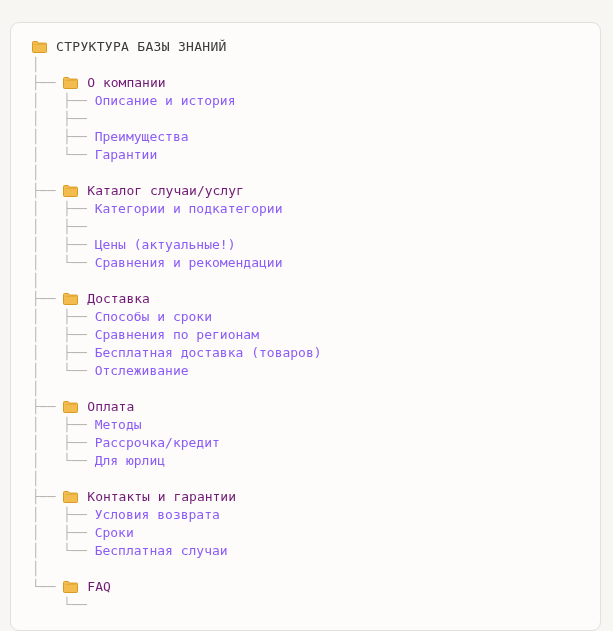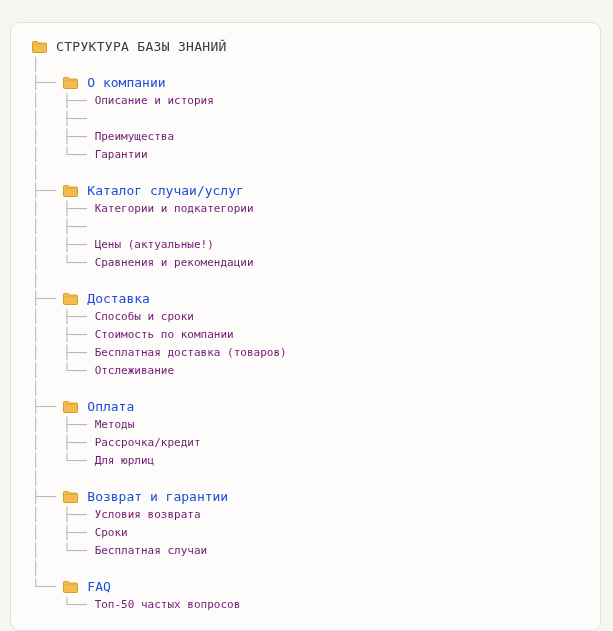--- a/index.html
+++ b/index.html
@@ -54,29 +54,29 @@
 
   
   .row-root .label {
     color: #3c3a37;
     font-size: 13px;
     letter-spacing: 0.3px;
   }
 
   
   .row-group .label {
-    color: #1d4ed8;
+    color: #701a75;
     font-size: 13px;
     text-align: center;
   }
 
   
   .row-leaf .label {
-    color: #701a75;
-    font-size: 11px;
+    color: #8b5cf6;
+    font-size: 13px;
   }
 
   
   .row-spacer {
     height: 18px;
   }
 
   .folder-icon {
     flex: 0 0 auto;
     width: 15px;
@@ -114,39 +114,39 @@
       <div class="row row-leaf"><span class="guide">│   ├── </span><span class="label">Категории и подкатегории</span></div>
       <div class="row row-leaf"><span class="guide">│   ├── </span></div>
       <div class="row row-leaf"><span class="guide">│   ├── </span><span class="label">Цены (актуальные!)</span></div>
       <div class="row row-leaf"><span class="guide">│   └── </span><span class="label">Сравнения и рекомендации</span></div>
       <div class="row row-spacer"><span class="guide">│</span></div>
       <div class="row row-group"><span class="guide">├── </span><span class="folder-icon"><svg width="15" height="12" viewBox="0 0 15 12">
             <path d="M0.5 1.5 A1 1 0 0 1 1.5 0.5 H5.2 L6.6 2.1 H13.5 A1 1 0 0 1 14.5 3.1 V10.5 A1 1 0 0 1 13.5 11.5 H1.5 A1 1 0 0 1 0.5 10.5 Z" fill="#f2bc4e" stroke="#d99b22" stroke-width="1"></path>
             <path d="M2.6 3.4 H13.0" stroke="#d99b22" stroke-width="0.9" opacity="0.55"></path>
           </svg></span><span class="label">Доставка</span></div>
       <div class="row row-leaf"><span class="guide">│   ├── </span><span class="label">Способы и сроки</span></div>
-      <div class="row row-leaf"><span class="guide">│   ├── </span><span class="label">Стоимость по компании</span></div>
+      <div class="row row-leaf"><span class="guide">│   ├── </span><span class="label">Сравнения по регионам</span></div>
       <div class="row row-leaf"><span class="guide">│   ├── </span><span class="label">Бесплатная доставка (товаров)</span></div>
       <div class="row row-leaf"><span class="guide">│   └── </span><span class="label">Отслеживание</span></div>
       <div class="row row-spacer"><span class="guide">│</span></div>
       <div class="row row-group"><span class="guide">├── </span><span class="folder-icon"><svg width="15" height="12" viewBox="0 0 15 12">
             <path d="M0.5 1.5 A1 1 0 0 1 1.5 0.5 H5.2 L6.6 2.1 H13.5 A1 1 0 0 1 14.5 3.1 V10.5 A1 1 0 0 1 13.5 11.5 H1.5 A1 1 0 0 1 0.5 10.5 Z" fill="#f2bc4e" stroke="#d99b22" stroke-width="1"></path>
             <path d="M2.6 3.4 H13.0" stroke="#d99b22" stroke-width="0.9" opacity="0.55"></path>
           </svg></span><span class="label">Оплата</span></div>
       <div class="row row-leaf"><span class="guide">│   ├── </span><span class="label">Методы</span></div>
       <div class="row row-leaf"><span class="guide">│   ├── </span><span class="label">Рассрочка/кредит</span></div>
       <div class="row row-leaf"><span class="guide">│   └── </span><span class="label">Для юрлиц</span></div>
       <div class="row row-spacer"><span class="guide">│</span></div>
       <div class="row row-group"><span class="guide">├── </span><span class="folder-icon"><svg width="15" height="12" viewBox="0 0 15 12">
             <path d="M0.5 1.5 A1 1 0 0 1 1.5 0.5 H5.2 L6.6 2.1 H13.5 A1 1 0 0 1 14.5 3.1 V10.5 A1 1 0 0 1 13.5 11.5 H1.5 A1 1 0 0 1 0.5 10.5 Z" fill="#f2bc4e" stroke="#d99b22" stroke-width="1"></path>
             <path d="M2.6 3.4 H13.0" stroke="#d99b22" stroke-width="0.9" opacity="0.55"></path>
-          </svg></span><span class="label">Возврат и гарантии</span></div>
+          </svg></span><span class="label">Контакты и гарантии</span></div>
       <div class="row row-leaf"><span class="guide">│   ├── </span><span class="label">Условия возврата</span></div>
       <div class="row row-leaf"><span class="guide">│   ├── </span><span class="label">Сроки</span></div>
       <div class="row row-leaf"><span class="guide">│   └── </span><span class="label">Бесплатная случаи</span></div>
       <div class="row row-spacer"><span class="guide">│</span></div>
       <div class="row row-group"><span class="guide">└── </span><span class="folder-icon"><svg width="15" height="12" viewBox="0 0 15 12">
             <path d="M0.5 1.5 A1 1 0 0 1 1.5 0.5 H5.2 L6.6 2.1 H13.5 A1 1 0 0 1 14.5 3.1 V10.5 A1 1 0 0 1 13.5 11.5 H1.5 A1 1 0 0 1 0.5 10.5 Z" fill="#f2bc4e" stroke="#d99b22" stroke-width="1"></path>
             <path d="M2.6 3.4 H13.0" stroke="#d99b22" stroke-width="0.9" opacity="0.55"></path>
           </svg></span><span class="label">FAQ</span></div>
-      <div class="row row-leaf"><span class="guide">    └── </span><span class="label">Топ-50 частых вопросов</span></div>
+      <div class="row row-leaf"><span class="guide">    └── </span></div>
     </div>
 </div>
 
 </body></html>

